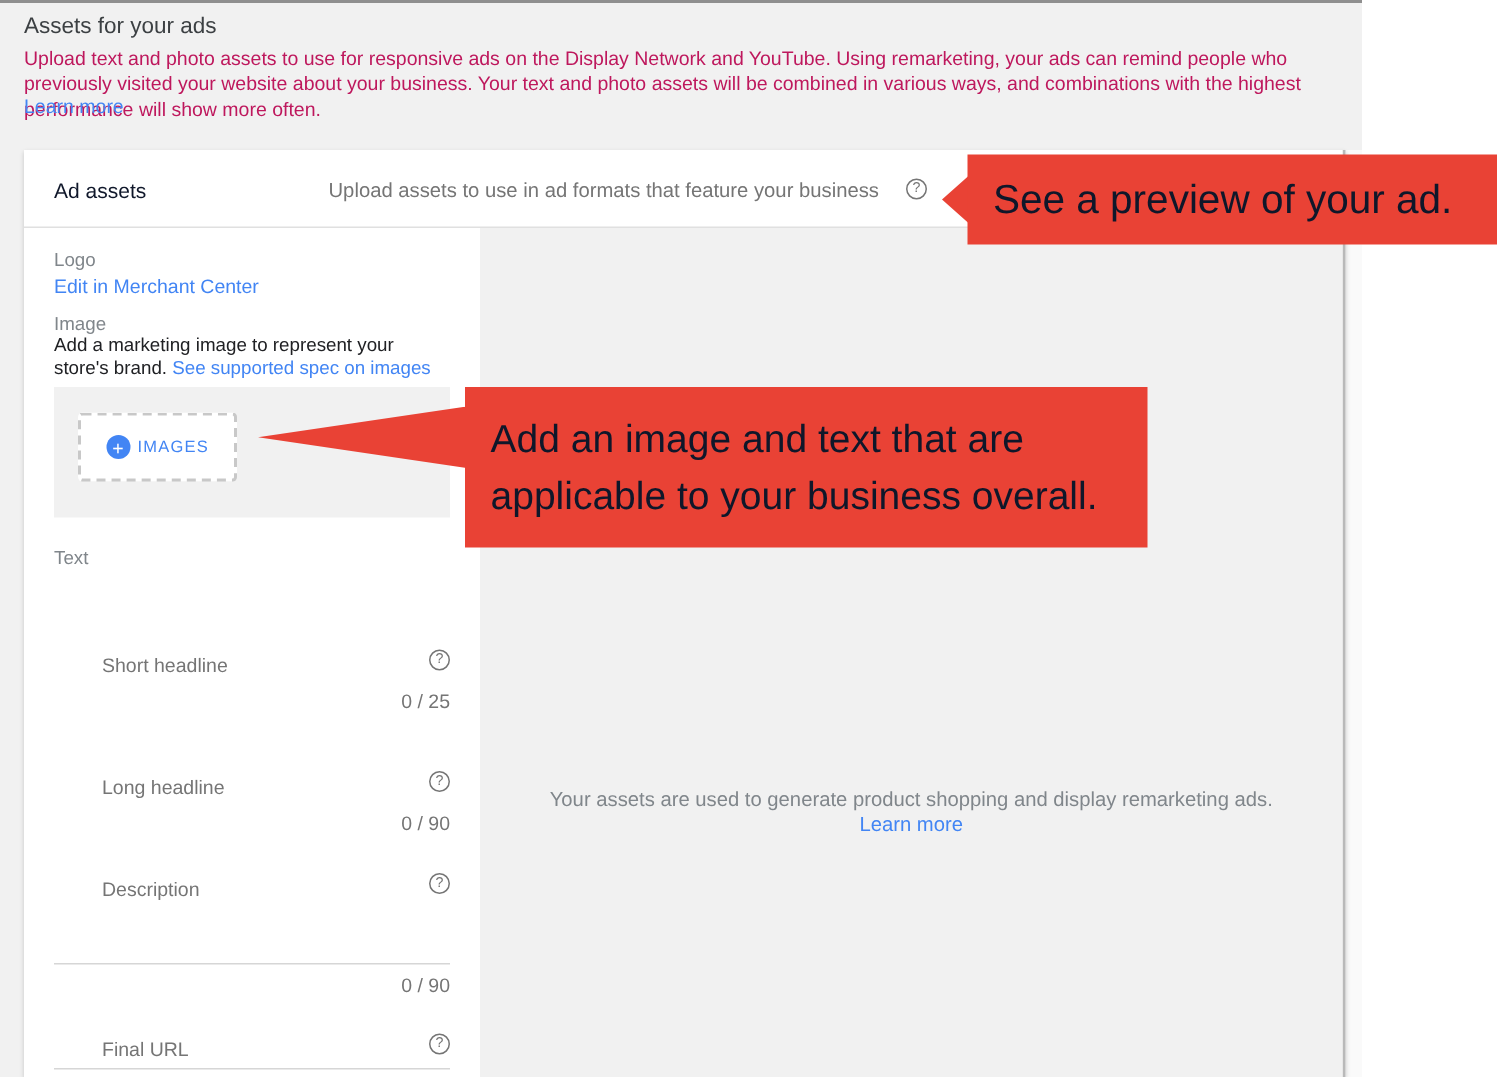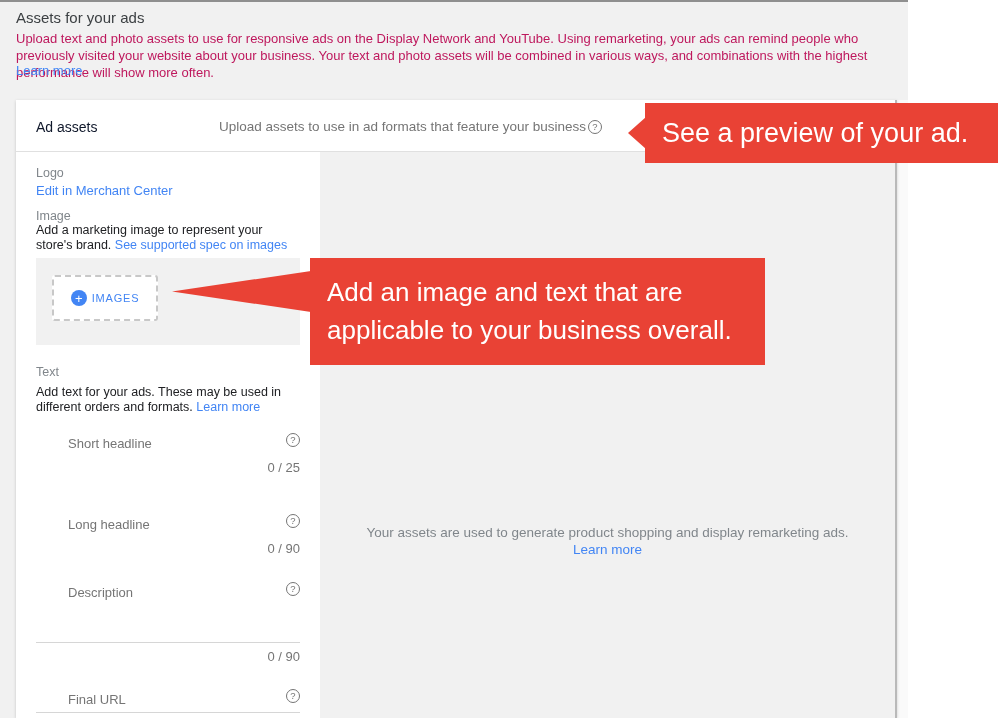--- a/index.html
+++ b/index.html
@@ -19,21 +19,21 @@
   
   .left-strip { position:absolute; left:0; top:100px; width:16px; height:618px; background:#f1f1f1; }
   .scroll-track { position:absolute; left:897px; top:100px; width:11px; height:618px; background:#fafafa; }
 
   
   .card { position:absolute; left:16px; top:100px; width:881px; height:618px; background:#fff;
           border-right:2px solid #b9b9b9; box-shadow:0 1px 3px rgba(0,0,0,.18); }
   .card-header { position:relative; height:52px; border-bottom:1px solid #e0e0e0; background:#fff; }
   .card-title { position:absolute; left:20px; top:19px; font-size:14px; font-weight:500; color:#0f172a; }
   .card-subtitle { position:absolute; left:203px; top:19px; font-size:13.5px; color:#757575;
-                   display:flex; align-items:center; gap:2px; }
+                   display:flex; gap:18px; }
   .help-icon { display:inline-flex; width:14px; height:14px; border:1px solid #757575; border-radius:50%;
                color:#757575; font-size:9.5px; line-height:1; align-items:center; justify-content:center;
                flex:0 0 auto; cursor:pointer; }
   .card-body { position:absolute; left:0; top:52px; right:0; bottom:0; }
 
   
   .form { position:absolute; left:0; top:0; width:304px; bottom:0; background:#fff; }
   .lbl-sm { position:absolute; left:20px; font-size:12.5px; color:#80868b; }
   .para { position:absolute; left:20px; width:266px; font-size:12.5px; line-height:15px; color:#202124; }
   .link { color:#4285F4; text-decoration:none; cursor:pointer; }
@@ -52,21 +52,21 @@
   .counter { position:absolute; right:20px; font-size:13px; color:#757575; }
   .input-line { position:absolute; left:20px; width:264px; height:1px; background:#d6d6d6; }
 
   
   .panel { position:absolute; left:304px; right:0; top:0; bottom:0; background:#f1f1f1; }
   .panel-msg { position:absolute; left:0; right:0; top:373px; text-align:center;
                font-size:13.5px; line-height:16px; color:#80868b; }
   .panel-link { display:inline-block; margin-top:1px; font-size:13.5px; }
 
   
-  .co-red { background:#E94235; color:#ffffff; }
+  .co-red { background:#E94235; color:#0f172a; }
   .co1-box { position:absolute; left:645px; top:103px; width:353px; height:60px;
              display:flex; align-items:center; padding-left:17px; font-size:27px; }
   .co1-notch { position:absolute; left:628px; top:117px; width:18px; height:32px;
                clip-path:polygon(100% 0, 0 50%, 100% 100%); }
   .co2-box { position:absolute; left:310px; top:258px; width:455px; height:107px;
              padding:15px 0 0 17px; font-size:26px; line-height:38px; }
   .co2-arrow { position:absolute; left:172px; top:271px; width:139px; height:41px;
                clip-path:polygon(100% 0, 0 50%, 100% 100%); }
 </style>
 </head>
@@ -107,24 +107,20 @@
         </div>
 
         <div class="upload-zone">
           <div class="images-btn">
             <span class="plus-circle">+</span>
             <span class="images-label">IMAGES</span>
           </div>
         </div>
 
         <div class="lbl-sm" style="top:213px">Text</div>
-        <div class="para" style="top:233px">
-          <span>Add text for your ads. These may be used in different orders and formats.</span>
-          <a class="link">Learn more</a>
-        </div>
 
         <div>
           <div class="field-label" style="top:284px">Short headline</div>
           <span class="help-icon field-help" style="top:281px">?</span>
           <div class="counter" style="top:308px">0 / 25</div>
         </div>
 
         <div>
           <div class="field-label" style="top:365px">Long headline</div>
           <span class="help-icon field-help" style="top:362px">?</span>

